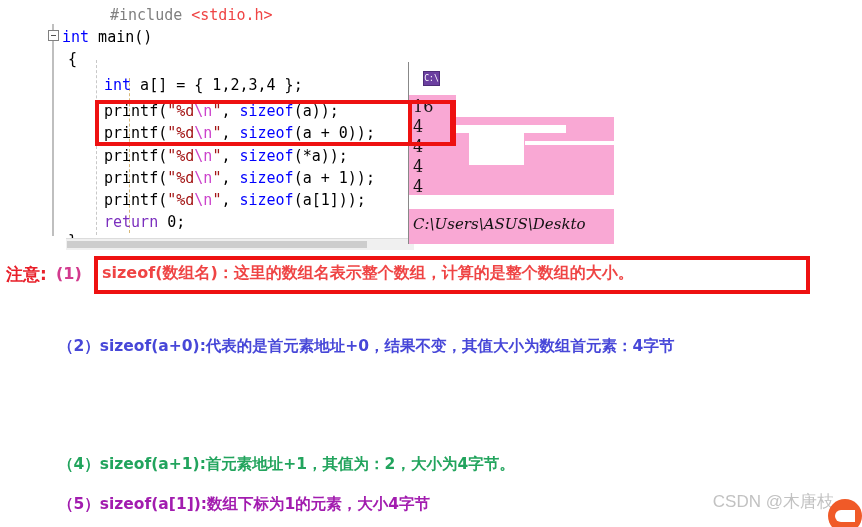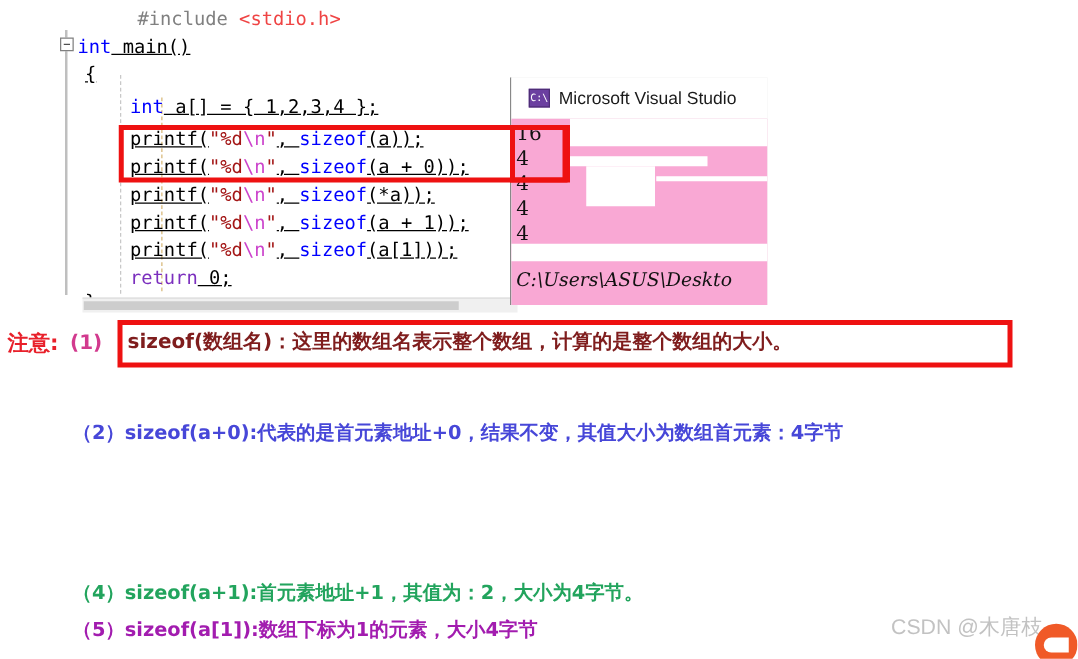--- a/index.html
+++ b/index.html
@@ -44,21 +44,21 @@
     white-space:pre;
     color:#000000;
     letter-spacing:0px;
   }
   .tk-pre{color:#808080;margin-left:44px;}
   .tk-inc{color:#ef4444;}
   .tk-key{color:#0000ff;}
   .tk-kw2{color:#7b2fbe;}
   .tk-str{color:#a31515;}
   .tk-esc{color:#cc44cc;}
-  .tk-plain{color:#000000;text-decoration:underline;}
+  .tk-plain{color:#000000;}
 
   #hscroll{
     position:absolute;left:66px;top:238px;width:348px;height:11px;
     background:#f0f0f0;border-top:1px solid #dcdcdc;
   }
   #hscroll-thumb{
     position:absolute;left:1px;top:2px;width:300px;height:7px;
     background:#cdcdcd;
   }
 
@@ -128,36 +128,36 @@
     font-family:"DejaVu Sans","Liberation Sans",sans-serif;
     font-weight:bold;
   }
   #note-attention{
     left:6px;top:11px;font-size:17px;color:#e8202a;
   }
   #note-n1{
     left:56px;top:12px;font-size:16px;color:#d23a8e;
   }
   #note-line1{
-    left:102px;top:11px;font-size:16px;color:#7f1d1d;
+    left:102px;top:11px;font-size:16px;color:#ef4444;
   }
   #note-line1b{
     left:102px;top:49px;font-size:15px;color:#a04fb0;
   }
   #note-line2{
     left:58px;top:84px;font-size:15.5px;color:#4747d8;
   }
   #note-line3a{
     left:52px;top:126px;font-size:15.5px;color:#e8202a;
   }
   #note-line3b{
     left:90px;top:154px;font-size:15.5px;color:#e8202a;
   }
   #note-line4{
-    left:58px;top:212px;font-size:15.5px;color:#22a45d;
+    left:58px;top:202px;font-size:15.5px;color:#22a45d;
   }
   #note-line5{
     left:58px;top:242px;font-size:15.5px;color:#a21caf;
   }
 
   
   #watermark{
     position:absolute;right:28px;bottom:14px;
     font-size:17px;color:#c2c2c2;
     font-family:"Liberation Sans",sans-serif;
@@ -196,21 +196,20 @@
       <div class="code-line" style="left: 68px; top: 234px;"><span class="tk-plain">}</span></div>
     </div>
   <div id="hscroll">
     <div id="hscroll-thumb"></div>
   </div>
 </div>
 
 <div id="console">
   <div id="console-title">
     <div id="console-icon">C:\</div>
-    <div id="console-title-text">Microsoft Visual Studio</div>
   </div>
   <div id="console-body">
     <div class="patch" id="p1"></div>
     <div class="patch" id="p2"></div>
     <div class="patch" id="p3"></div>
     <div class="patch" id="p4"></div>
     <div class="patch" id="p5"></div>
     <div id="console-output">
         <div class="out-line" style="top: 4px;">16</div>
         <div class="out-line" style="top: 24px;">4</div>

